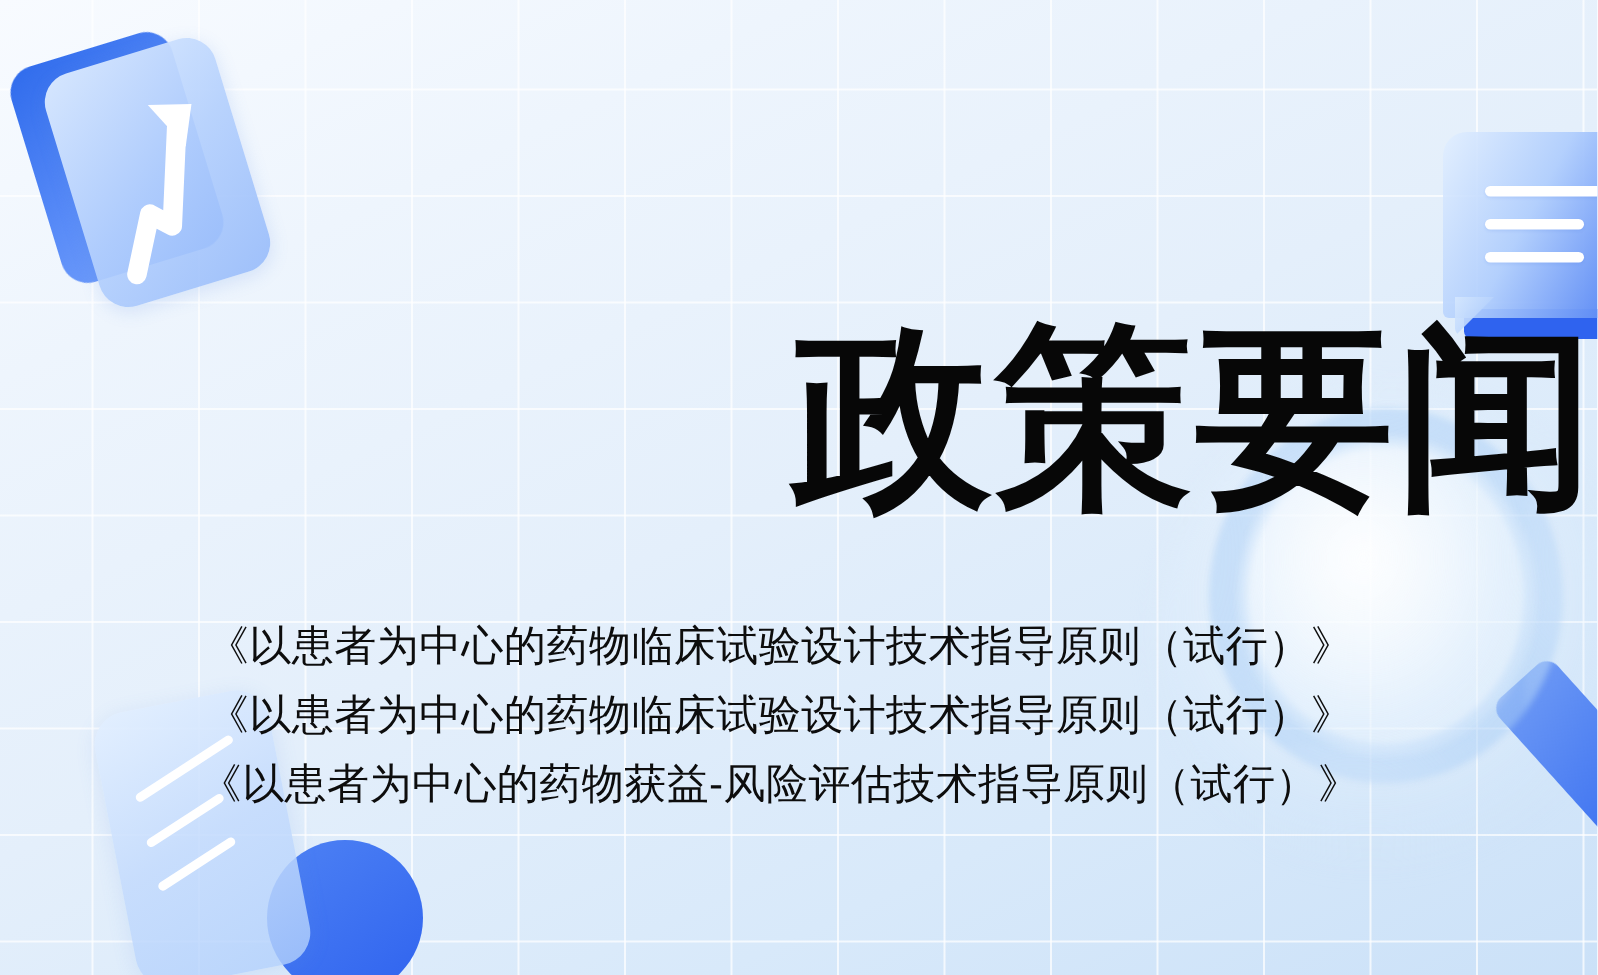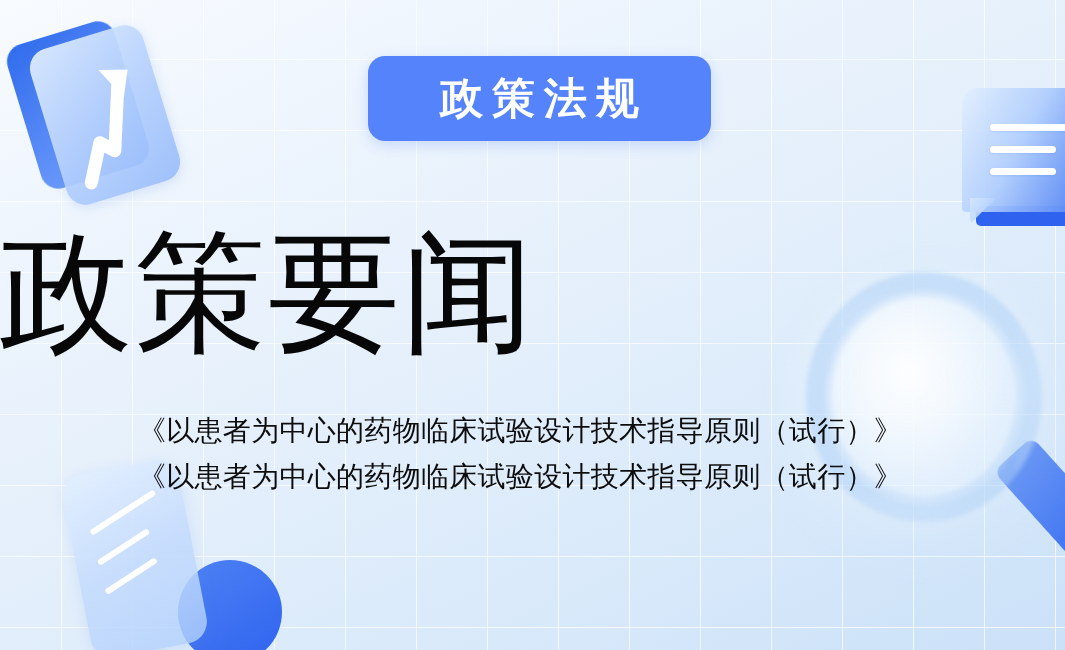--- a/index.html
+++ b/index.html
@@ -150,25 +150,25 @@
     font-weight: 700;
     font-size: 43px;
     color: #ffffff;
     letter-spacing: 9px;
     text-indent: 9px;
     line-height: 1;
   }
 
   
   .main-title {
-    position: absolute; left: 0; top: 218px;
+    position: absolute; left: 0; top: 204px;
     width: 1065px;
-    text-align: left;
+    text-align: right;
     font-family: "Liberation Sans", "DejaVu Sans", sans-serif;
-    font-weight: 400;
+    font-weight: 700;
     font-size: 132px;
     line-height: 150px;
     color: #070707;
     letter-spacing: 2px;
     white-space: nowrap;
   }
 
   
   .subs {
     position: absolute; left: 0; top: 408px;
@@ -221,24 +221,22 @@
   <div class="bl-cluster">
     <div class="bl-circle"></div>
     <div class="bl-card"></div>
     <div class="bl-lines">
       <div class="bl-line" style="left:18px; top:42px; width:76px;"></div>
       <div class="bl-line" style="left:20px; top:76px; width:60px;"></div>
       <div class="bl-line" style="left:22px; top:106px; width:60px;"></div>
     </div>
   </div>
 
-  <div class="badge">
-    <span class="badge-text">政策法规</span>
-  </div>
 
   <div class="main-title">政策要闻</div>
 
   <div class="subs">
     <div class="sub-line">《以患者为中心的药物临床试验设计技术指导原则（试行）》</div>
     <div class="sub-line">《以患者为中心的药物临床试验设计技术指导原则（试行）》</div>
+    <div class="sub-line">《以患者为中心的药物获益-风险评估技术指导原则（试行）》</div>
   </div>
 
 </div>
 
 </body></html>

